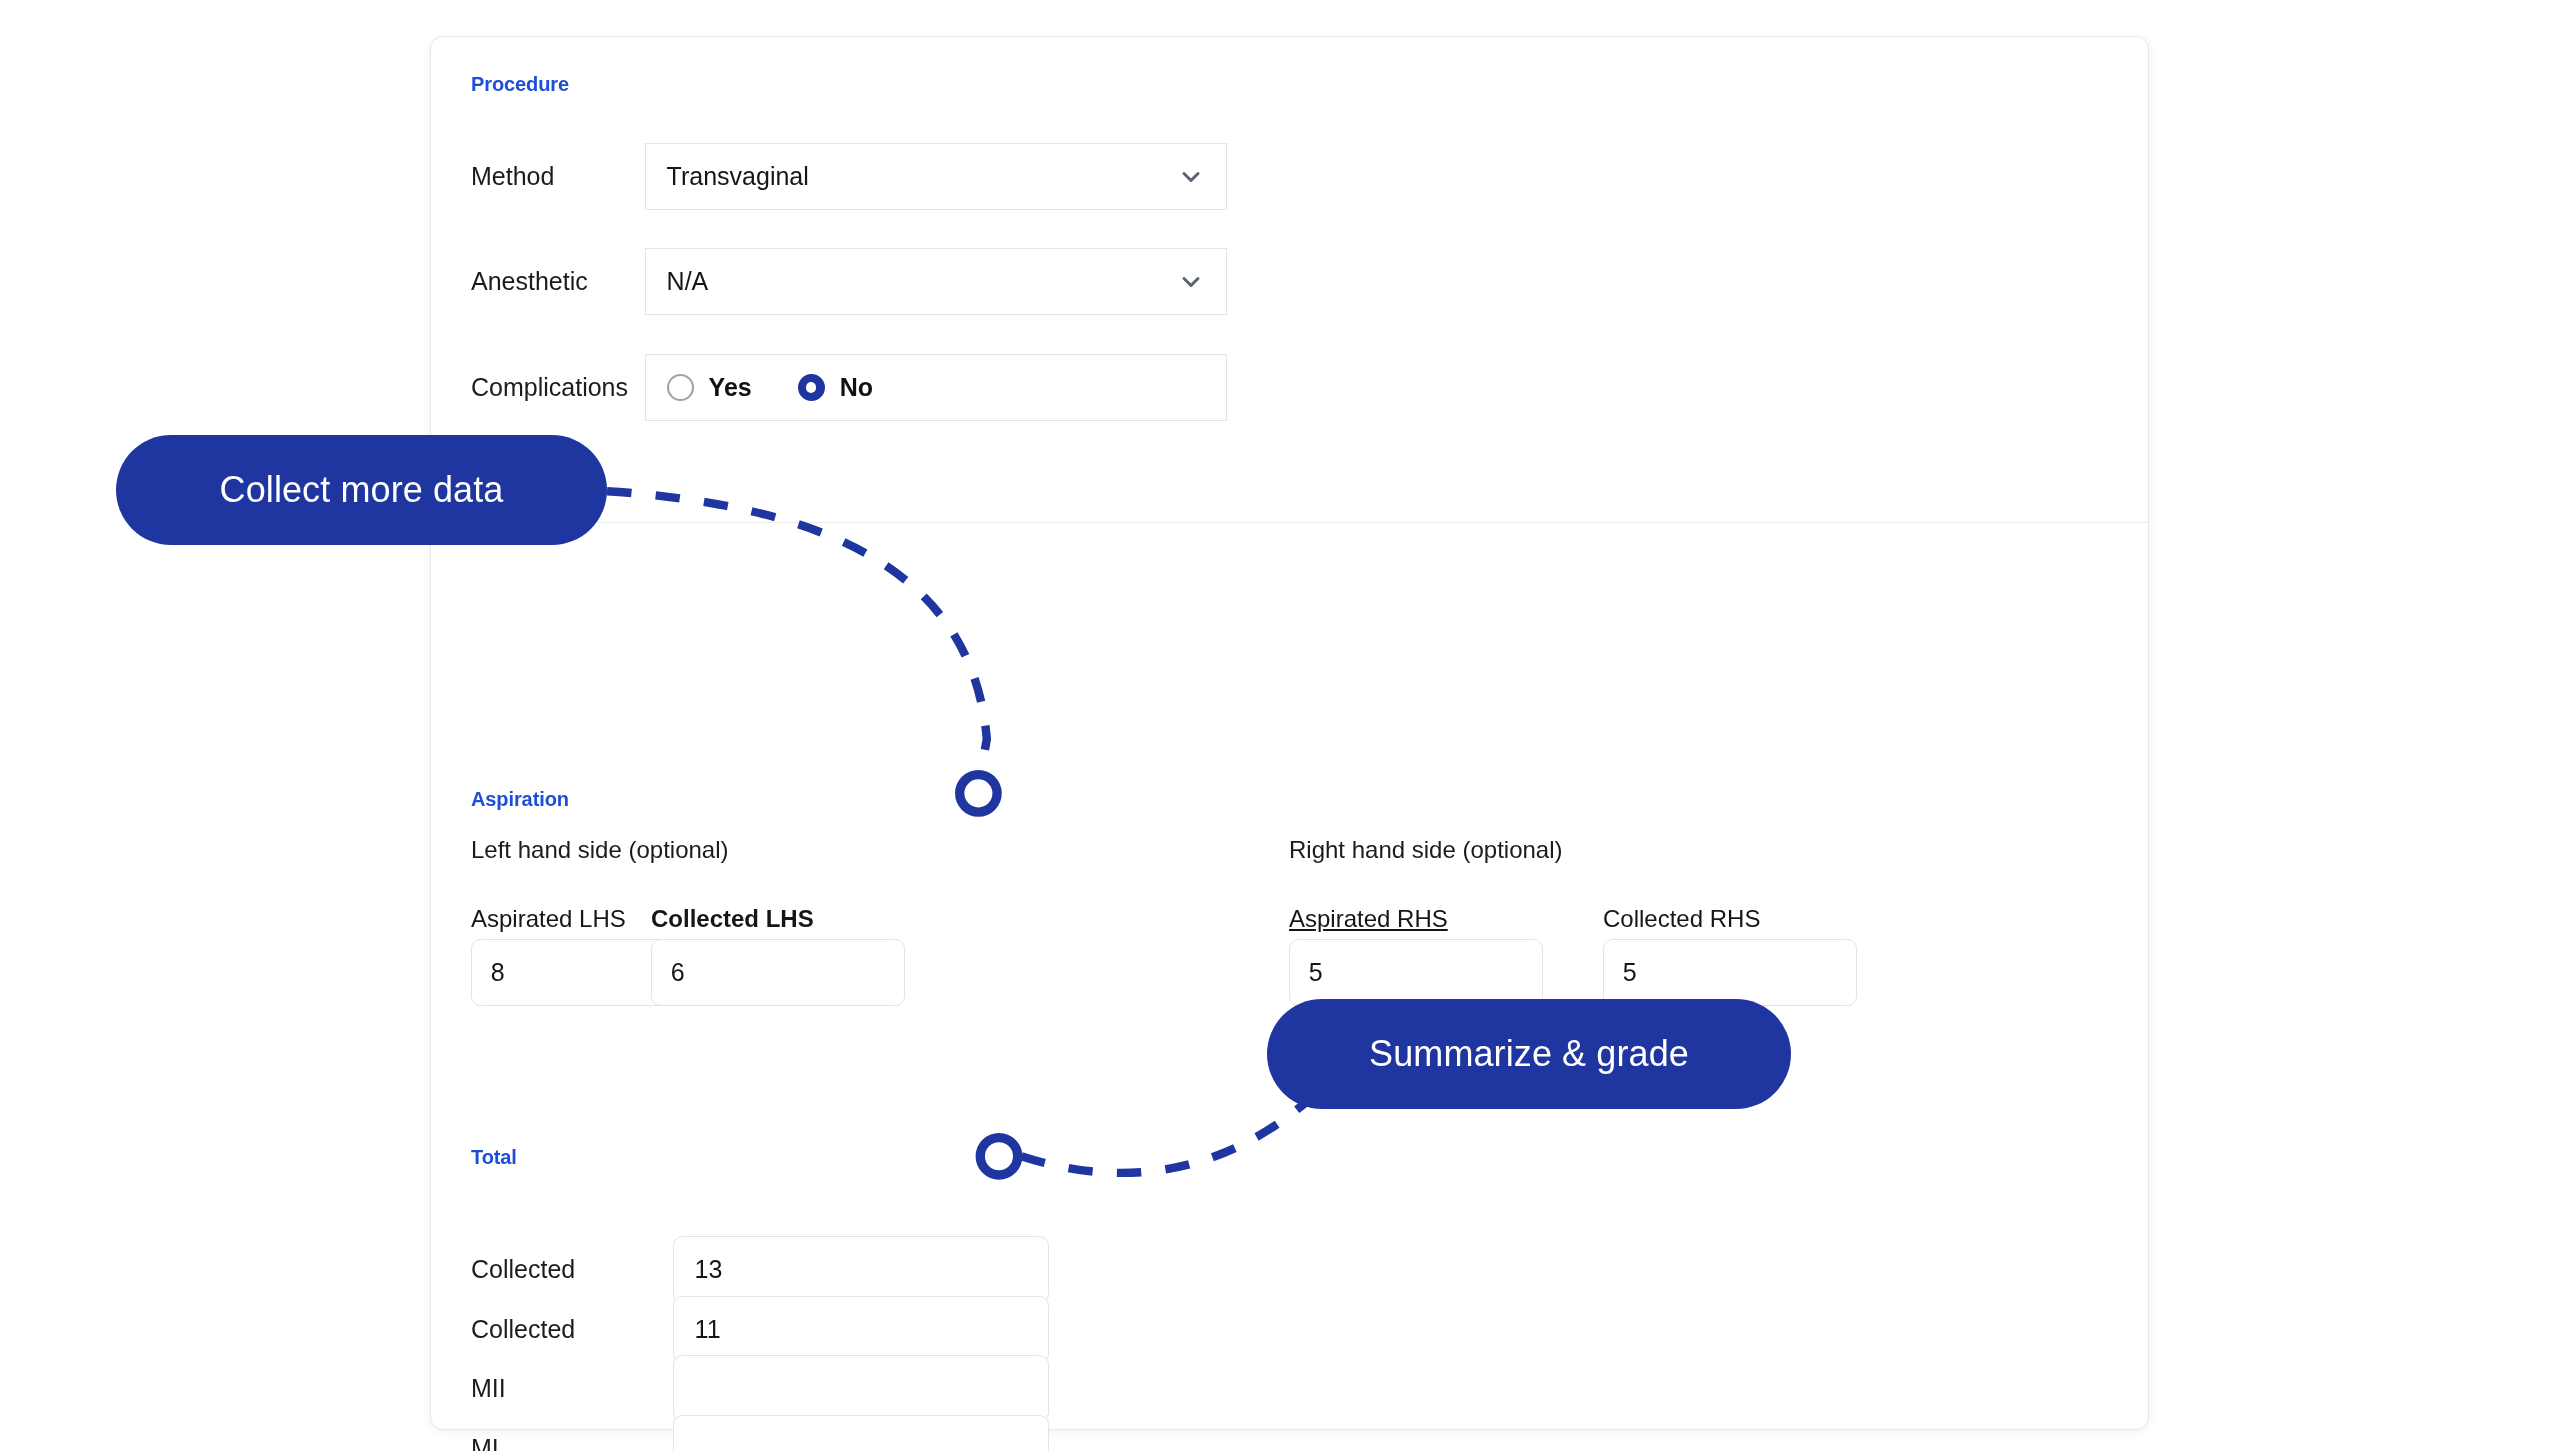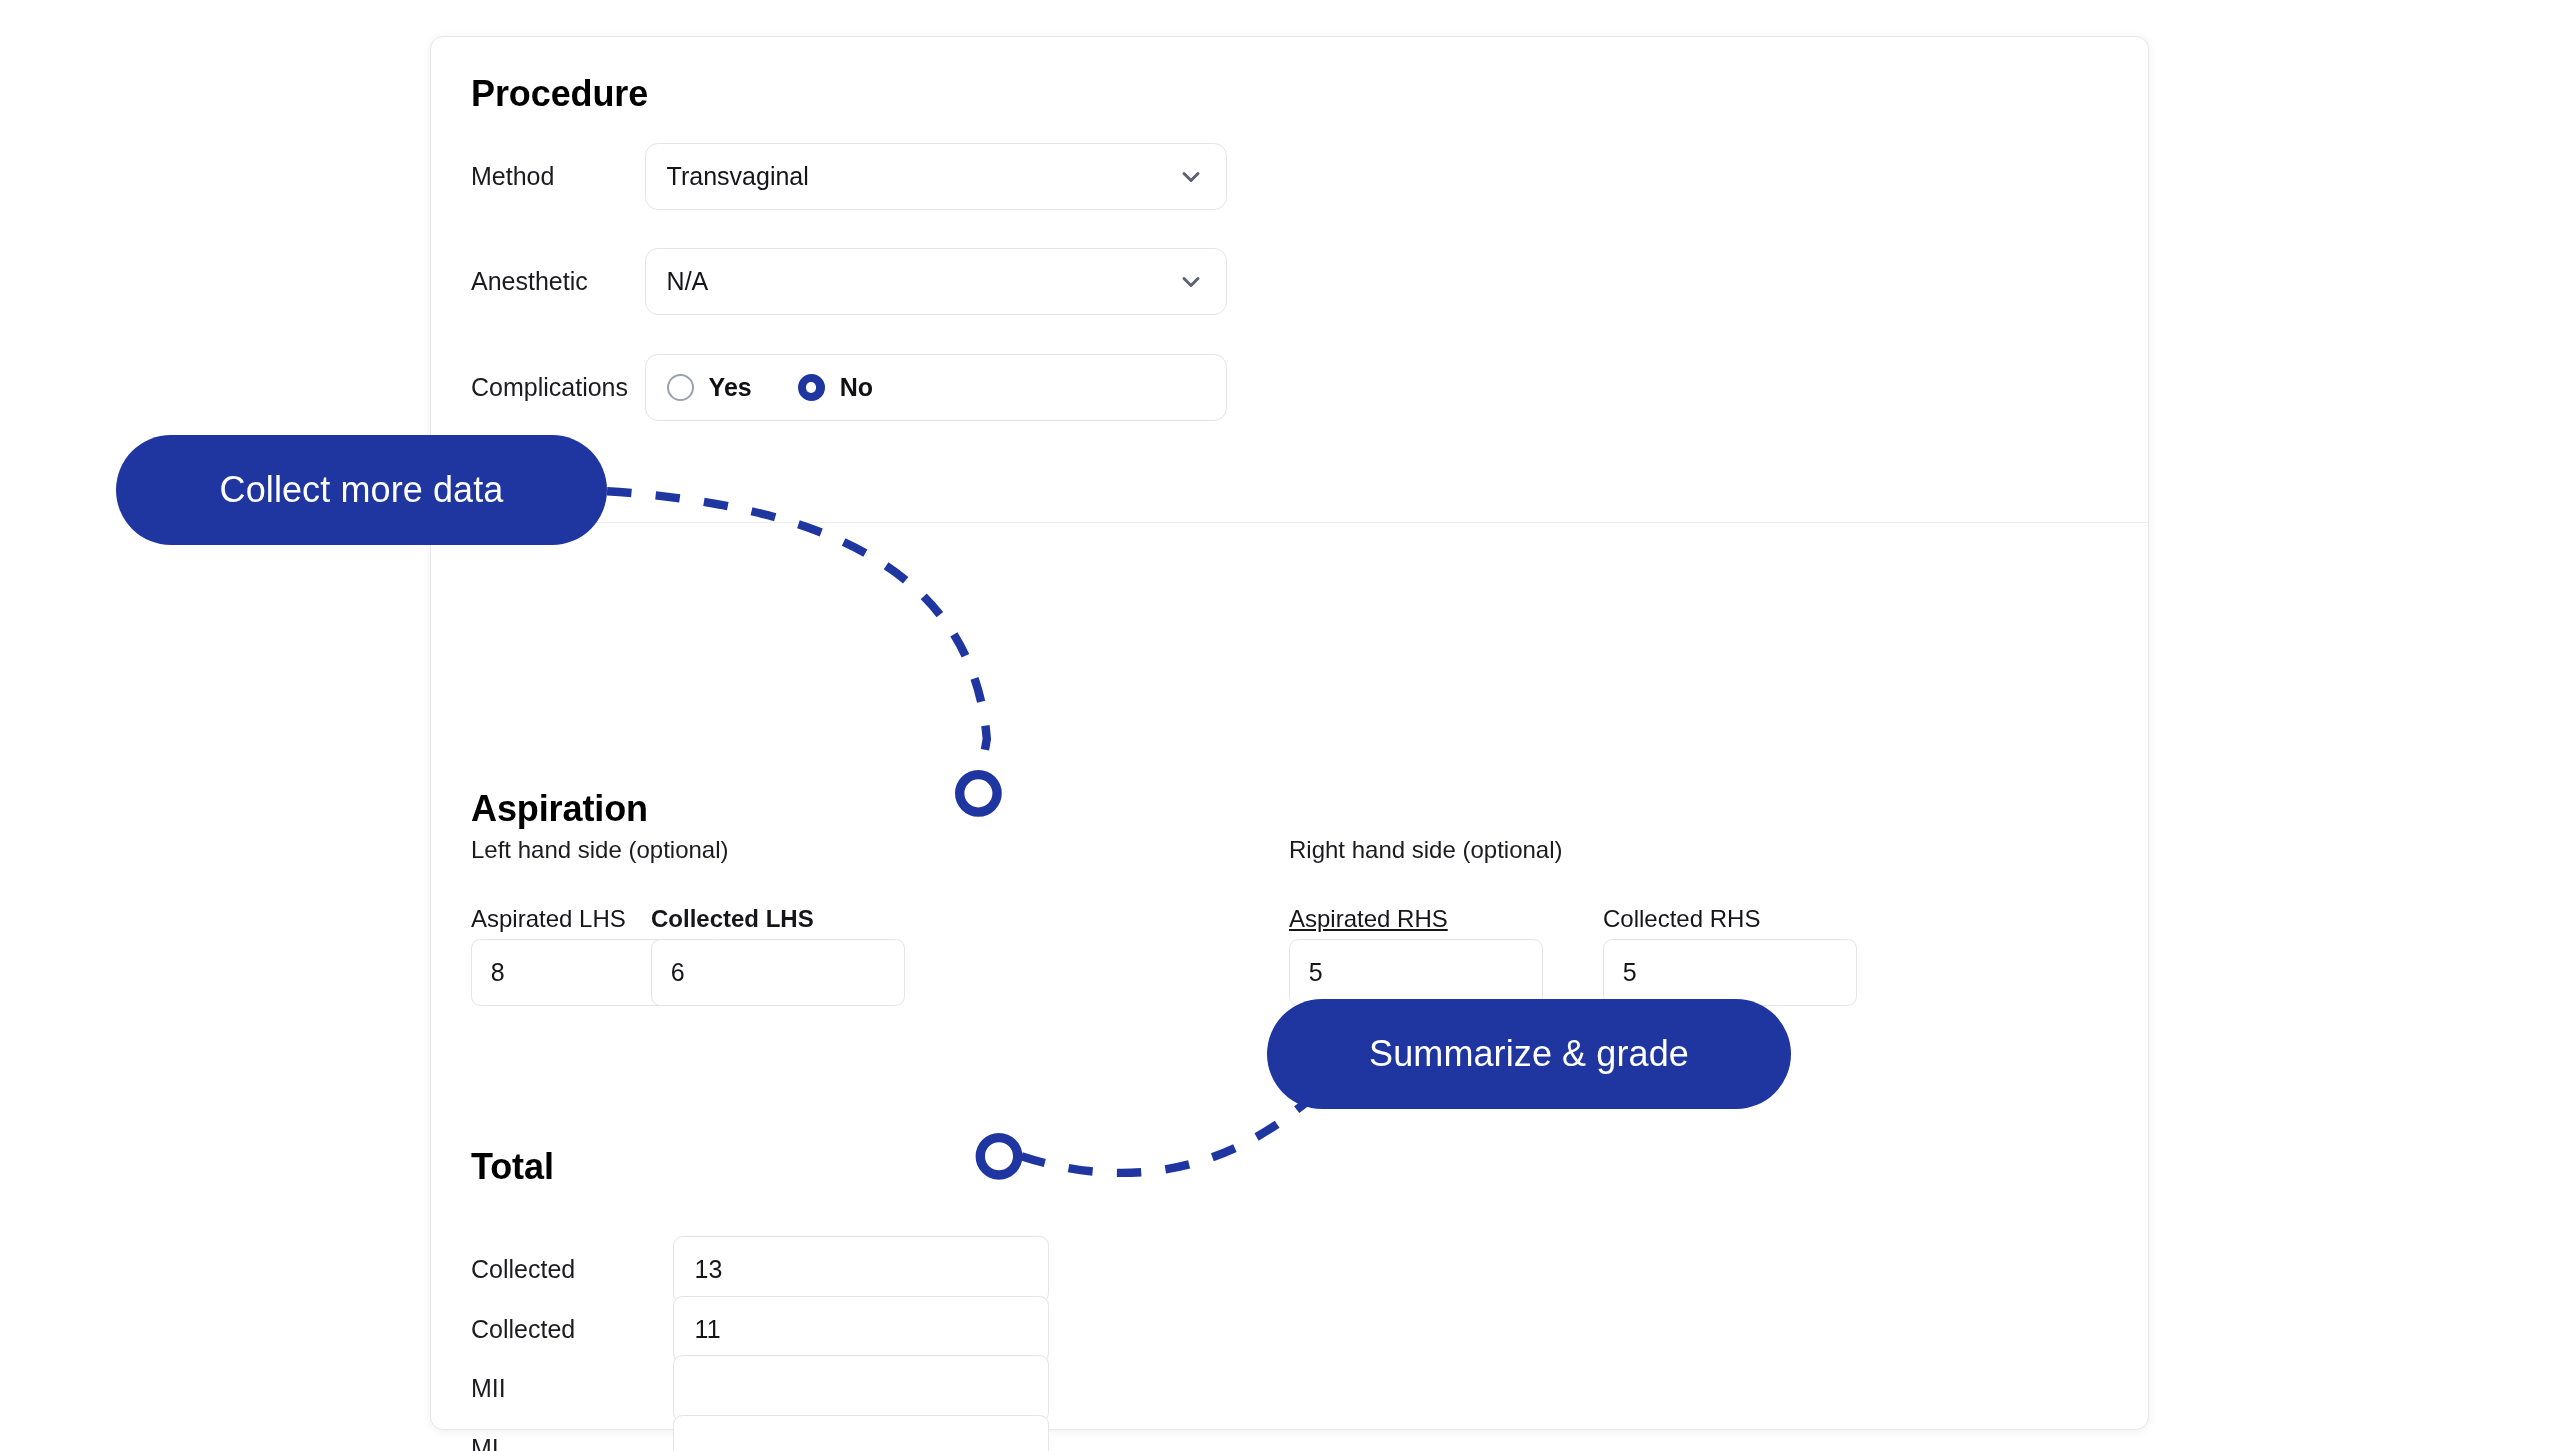--- a/index.html
+++ b/index.html
@@ -43,44 +43,44 @@
     left: 0;
     right: 0;
     top: 485px;
     height: 0.9px;
     background: #ececed;
   }
 
   .section-title {
     position: absolute;
     left: 40px;
-    font-size: 36px;
+    font-size: 20px;
     font-weight: bold;
-    color: #000000;
+    color: #1d4ed8;
     letter-spacing: -0.1px;
   }
 
   
   .field-row {
     position: absolute;
     left: 40px;
     display: flex;
     align-items: center;
   }
   .field-label {
     width: 174px;
     font-size: 25px;
     color: #1b1b20;
     flex: none;
   }
   .control {
     width: 582px;
     height: 67px;
     border: 0.9px solid #e4e4e7;
-    border-radius: 13px;
+    border-radius: 0;
     background: #ffffff;
     box-sizing: border-box;
     display: flex;
     align-items: center;
     padding: 0 20.6px;
     font-size: 25px;
     color: #15151a;
     position: relative;
   }
   .control.select { justify-content: space-between; }

